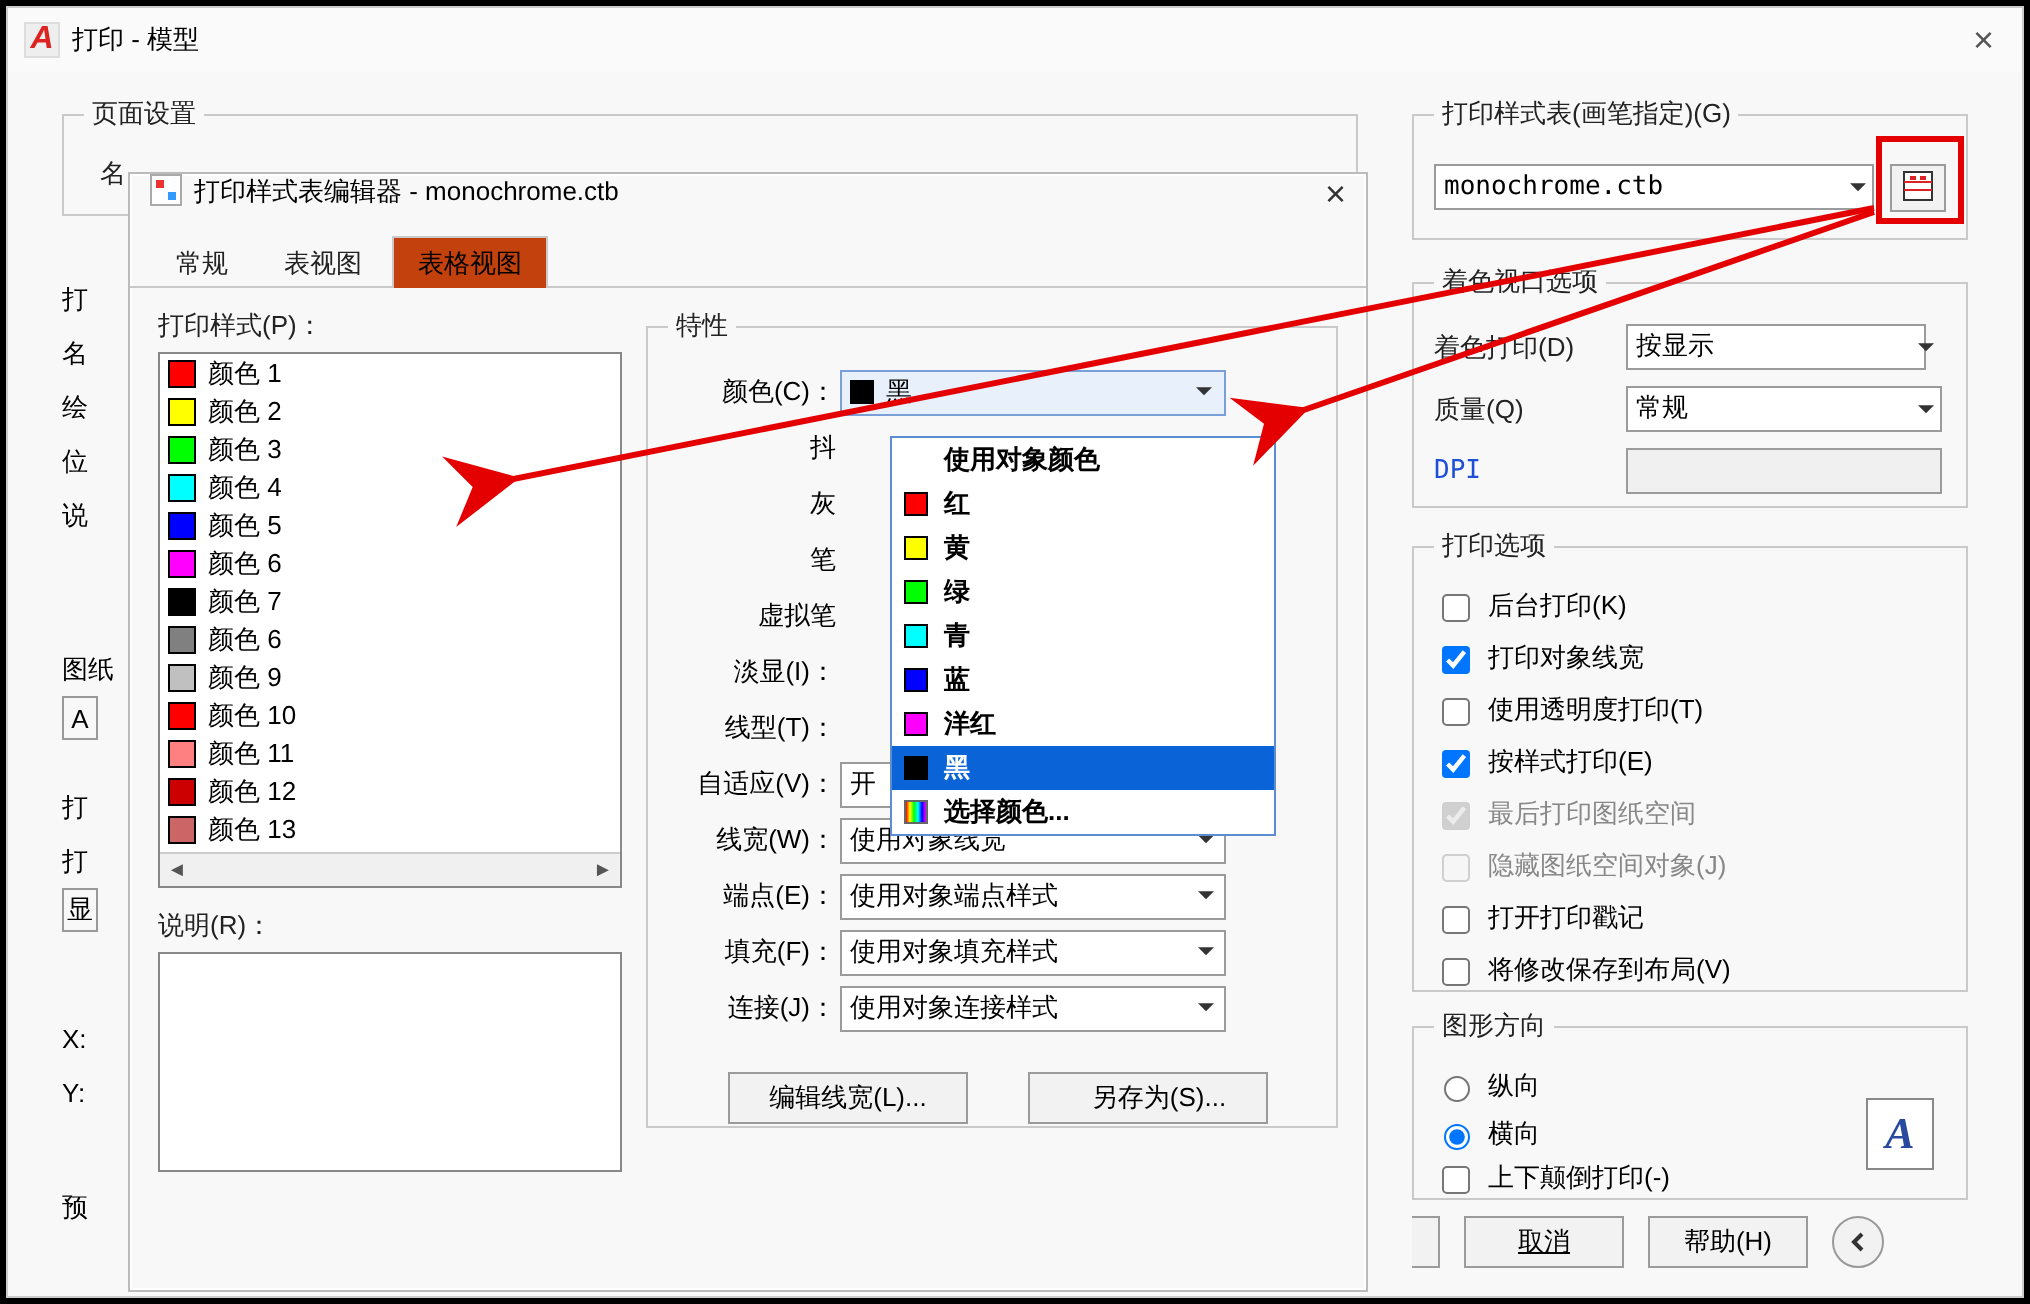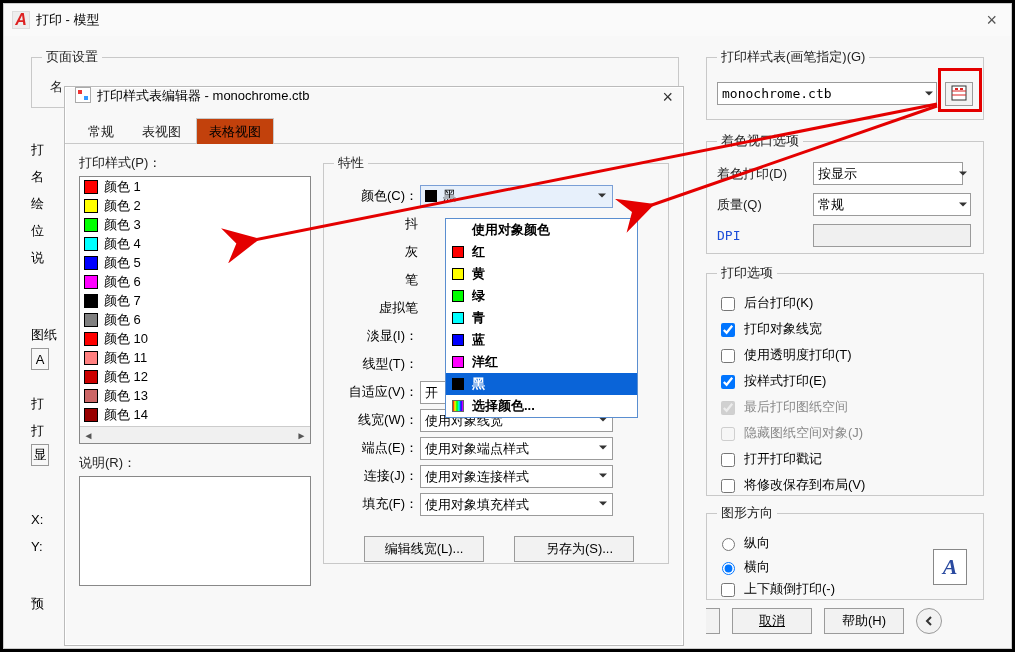--- a/index.html
+++ b/index.html
@@ -279,20 +279,24 @@
             </div>
             <div class="item">
               <span class="swatch" style="background: rgb(0, 0, 0);"></span>
               <span>颜色 7</span>
             </div>
             <div class="item">
               <span class="swatch" style="background: rgb(128, 128, 128);"></span>
               <span>颜色 6</span>
             </div>
             <div class="item">
+              <span class="swatch" style="background: rgb(192, 192, 192);"></span>
+              <span>颜色 9</span>
+            </div>
+            <div class="item">
               <span class="swatch" style="background: rgb(255, 0, 0);"></span>
               <span>颜色 10</span>
             </div>
             <div class="item">
               <span class="swatch" style="background: rgb(255, 128, 128);"></span>
               <span>颜色 11</span>
             </div>
             <div class="item">
               <span class="swatch" style="background: rgb(204, 0, 0);"></span>
               <span>颜色 12</span>
@@ -357,26 +361,26 @@
           </div>
           <div class="prop-row">
             <span class="plbl">线宽(W)：</span>
             <span class="pctl"><span class="combo-wrap"><select class="combo" style="width:193px;"><option>使用对象线宽</option></select></span></span>
           </div>
           <div class="prop-row">
             <span class="plbl">端点(E)：</span>
             <span class="pctl"><span class="combo-wrap"><select class="combo" style="width:193px;"><option>使用对象端点样式</option></select></span></span>
           </div>
           <div class="prop-row">
+            <span class="plbl">填充(F)：</span>
+            <span class="pctl"><span class="combo-wrap"><select class="combo" style="width:193px;"><option>使用对象填充样式</option></select></span></span>
+          </div>
+          <div class="prop-row">
             <span class="plbl">连接(J)：</span>
             <span class="pctl"><span class="combo-wrap"><select class="combo" style="width:193px;"><option>使用对象连接样式</option></select></span></span>
-          </div>
-          <div class="prop-row">
-            <span class="plbl">填充(F)：</span>
-            <span class="pctl"><span class="combo-wrap"><select class="combo" style="width:193px;"><option>使用对象填充样式</option></select></span></span>
           </div>
           <div style="display:flex; gap:30px; margin-top:18px; margin-left:30px;">
             <button class="btn" style="width:120px;">编辑线宽(L)...</button>
             <button class="btn" style="width:120px;padding-left:25px;">另存为(S)...</button>
           </div>
         </fieldset>
       </div>
     </div>
 
     <div class="dropdown" id="color-dropdown" style="left:380px; top:131px;">

